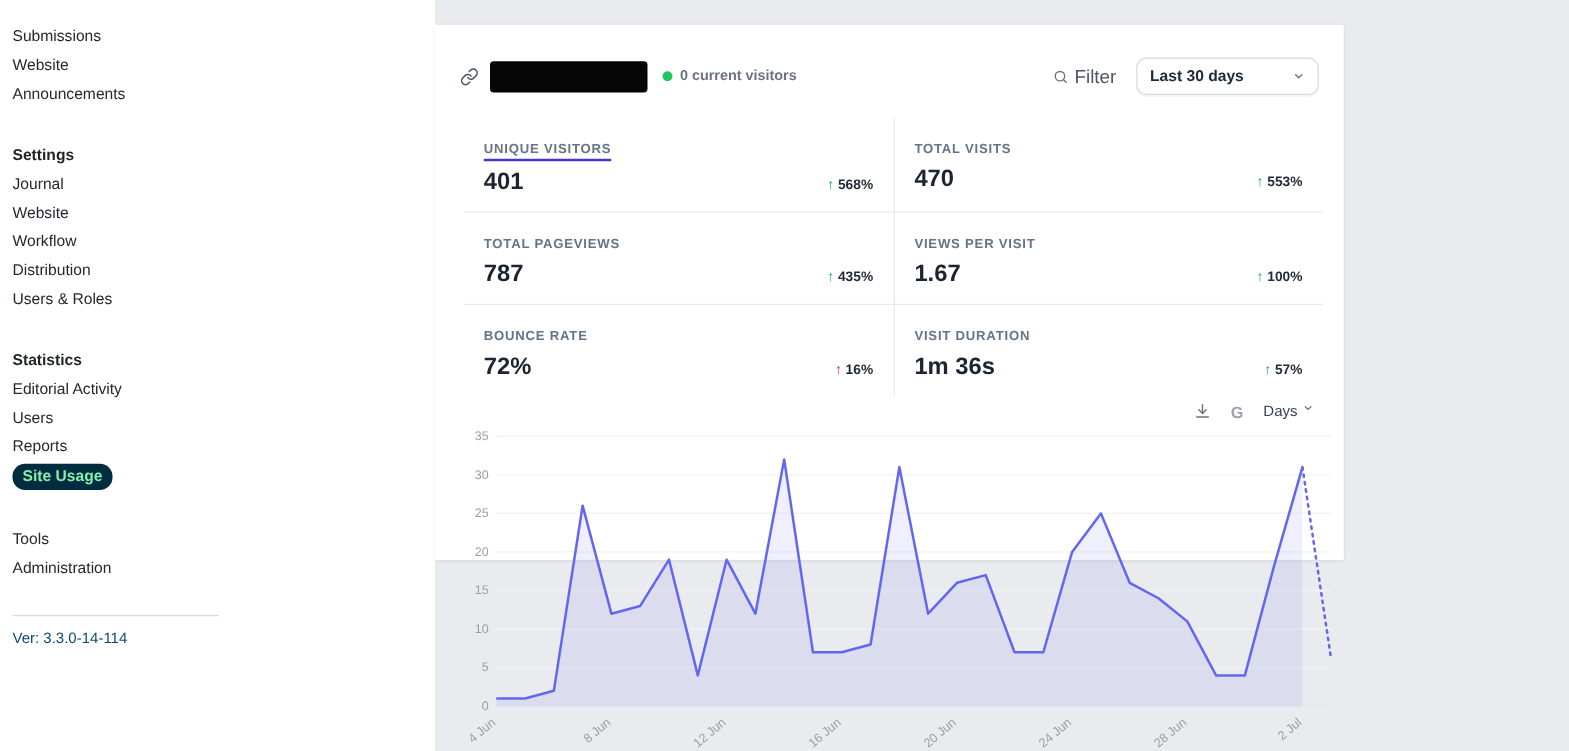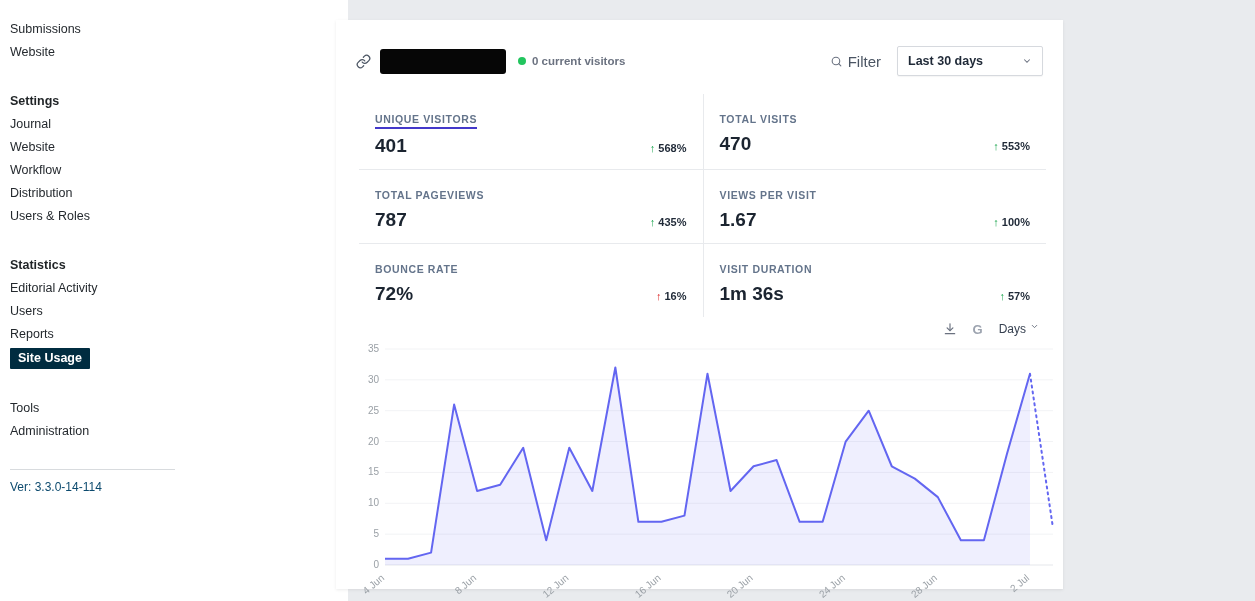--- a/index.html
+++ b/index.html
@@ -13,29 +13,29 @@
     position:absolute; left:0; top:0; width:348px; height:601px;
     background:#ffffff; padding:18px 0 0 10px; font-size:12.5px;
   }
   .sb-group { margin-bottom:26px; }
   .sb-item {
     display:block; padding:5px 0; line-height:13px; color:#24292e;
     text-decoration:none; cursor:pointer;
   }
   .sb-header { font-weight:700; color:#1f2326; padding:5px 0; line-height:13px; }
   .sb-item.active {
-    display:inline-block; background:#002c40; color:#ffffff; font-weight:700;
-    padding:4px 8px; margin:2px 0; border-radius:1px; line-height:13px;
+    display:inline-block; background:#002c40; color:#86efac; font-weight:700;
+    padding:4px 8px; margin:2px 0; border-radius:10px; line-height:13px;
   }
   .sb-divider { width:165px; border-top:1px solid #d8dbde; margin:8px 0 10px; }
   .sb-version { color:#0c4a6e; font-size:12px; }
 
   
   .card {
-    position:absolute; left:336px; top:20px; width:727px; height:569px;
+    position:absolute; left:348px; top:20px; width:727px; height:428px;
     background:#ffffff; box-shadow:0 1px 3px rgba(0,0,0,0.08);
   }
   .card-header {
     display:flex; align-items:center; padding:26px 20px 0 20px; height:56px;
   }
   .icon-btn { display:inline-flex; align-items:center; cursor:pointer; }
   .site-box {
     width:126px; height:25px; background:#060606; border-radius:3px;
     margin-left:9px; cursor:pointer;
   }
@@ -43,21 +43,21 @@
   .live-dot { width:8px; height:8px; border-radius:50%; background:#22c55e; margin-right:6px; }
   .visitors-text { font-size:11.5px; font-weight:700; color:#6b7280; }
   .spacer { flex:1; }
   .filter-btn {
     display:flex; align-items:center; gap:5px; font-size:15px; color:#4b5563;
     cursor:pointer; margin-right:16px;
   }
   .daterange {
     display:flex; align-items:center; justify-content:space-between;
     width:146px; height:30px; background:#fff; border:1px solid #d6d9de;
-    border-radius:2px; padding:0 10px; font-size:12.5px; color:#1f2937;
+    border-radius:8px; padding:0 10px; font-size:12.5px; color:#1f2937;
     box-shadow:0 1px 1px rgba(0,0,0,0.04); cursor:pointer; font-weight:600;
   }
 
   
   .stats {
     display:grid; grid-template-columns:1fr 1fr;
     width:687px; margin:18px 0 0 23px;
   }
   .stat-cell { padding:15px 16px 12px 16px; cursor:pointer; }
   .stat-cell.c2 { border-left:1px solid #e8eaed; }
@@ -87,20 +87,21 @@
 </style>
 </head>
 <body>
 
 <div class="page">
 
   <aside class="sidebar" id="sidebar">
       <div class="sb-group">
         <a class="sb-item">Submissions</a>
         <a class="sb-item">Website</a>
+        <a class="sb-item">Announcements</a>
       </div>
       <div class="sb-group">
         <div class="sb-header">Settings</div>
         <a class="sb-item">Journal</a>
         <a class="sb-item">Website</a>
         <a class="sb-item">Workflow</a>
         <a class="sb-item">Distribution</a>
         <a class="sb-item">Users &amp; Roles</a>
       </div>
       <div class="sb-group"><div class="sb-header">Statistics</div><a class="sb-item">Editorial Activity</a><a class="sb-item">Users</a><a class="sb-item">Reports</a><a class="sb-item active">Site Usage</a></div>

